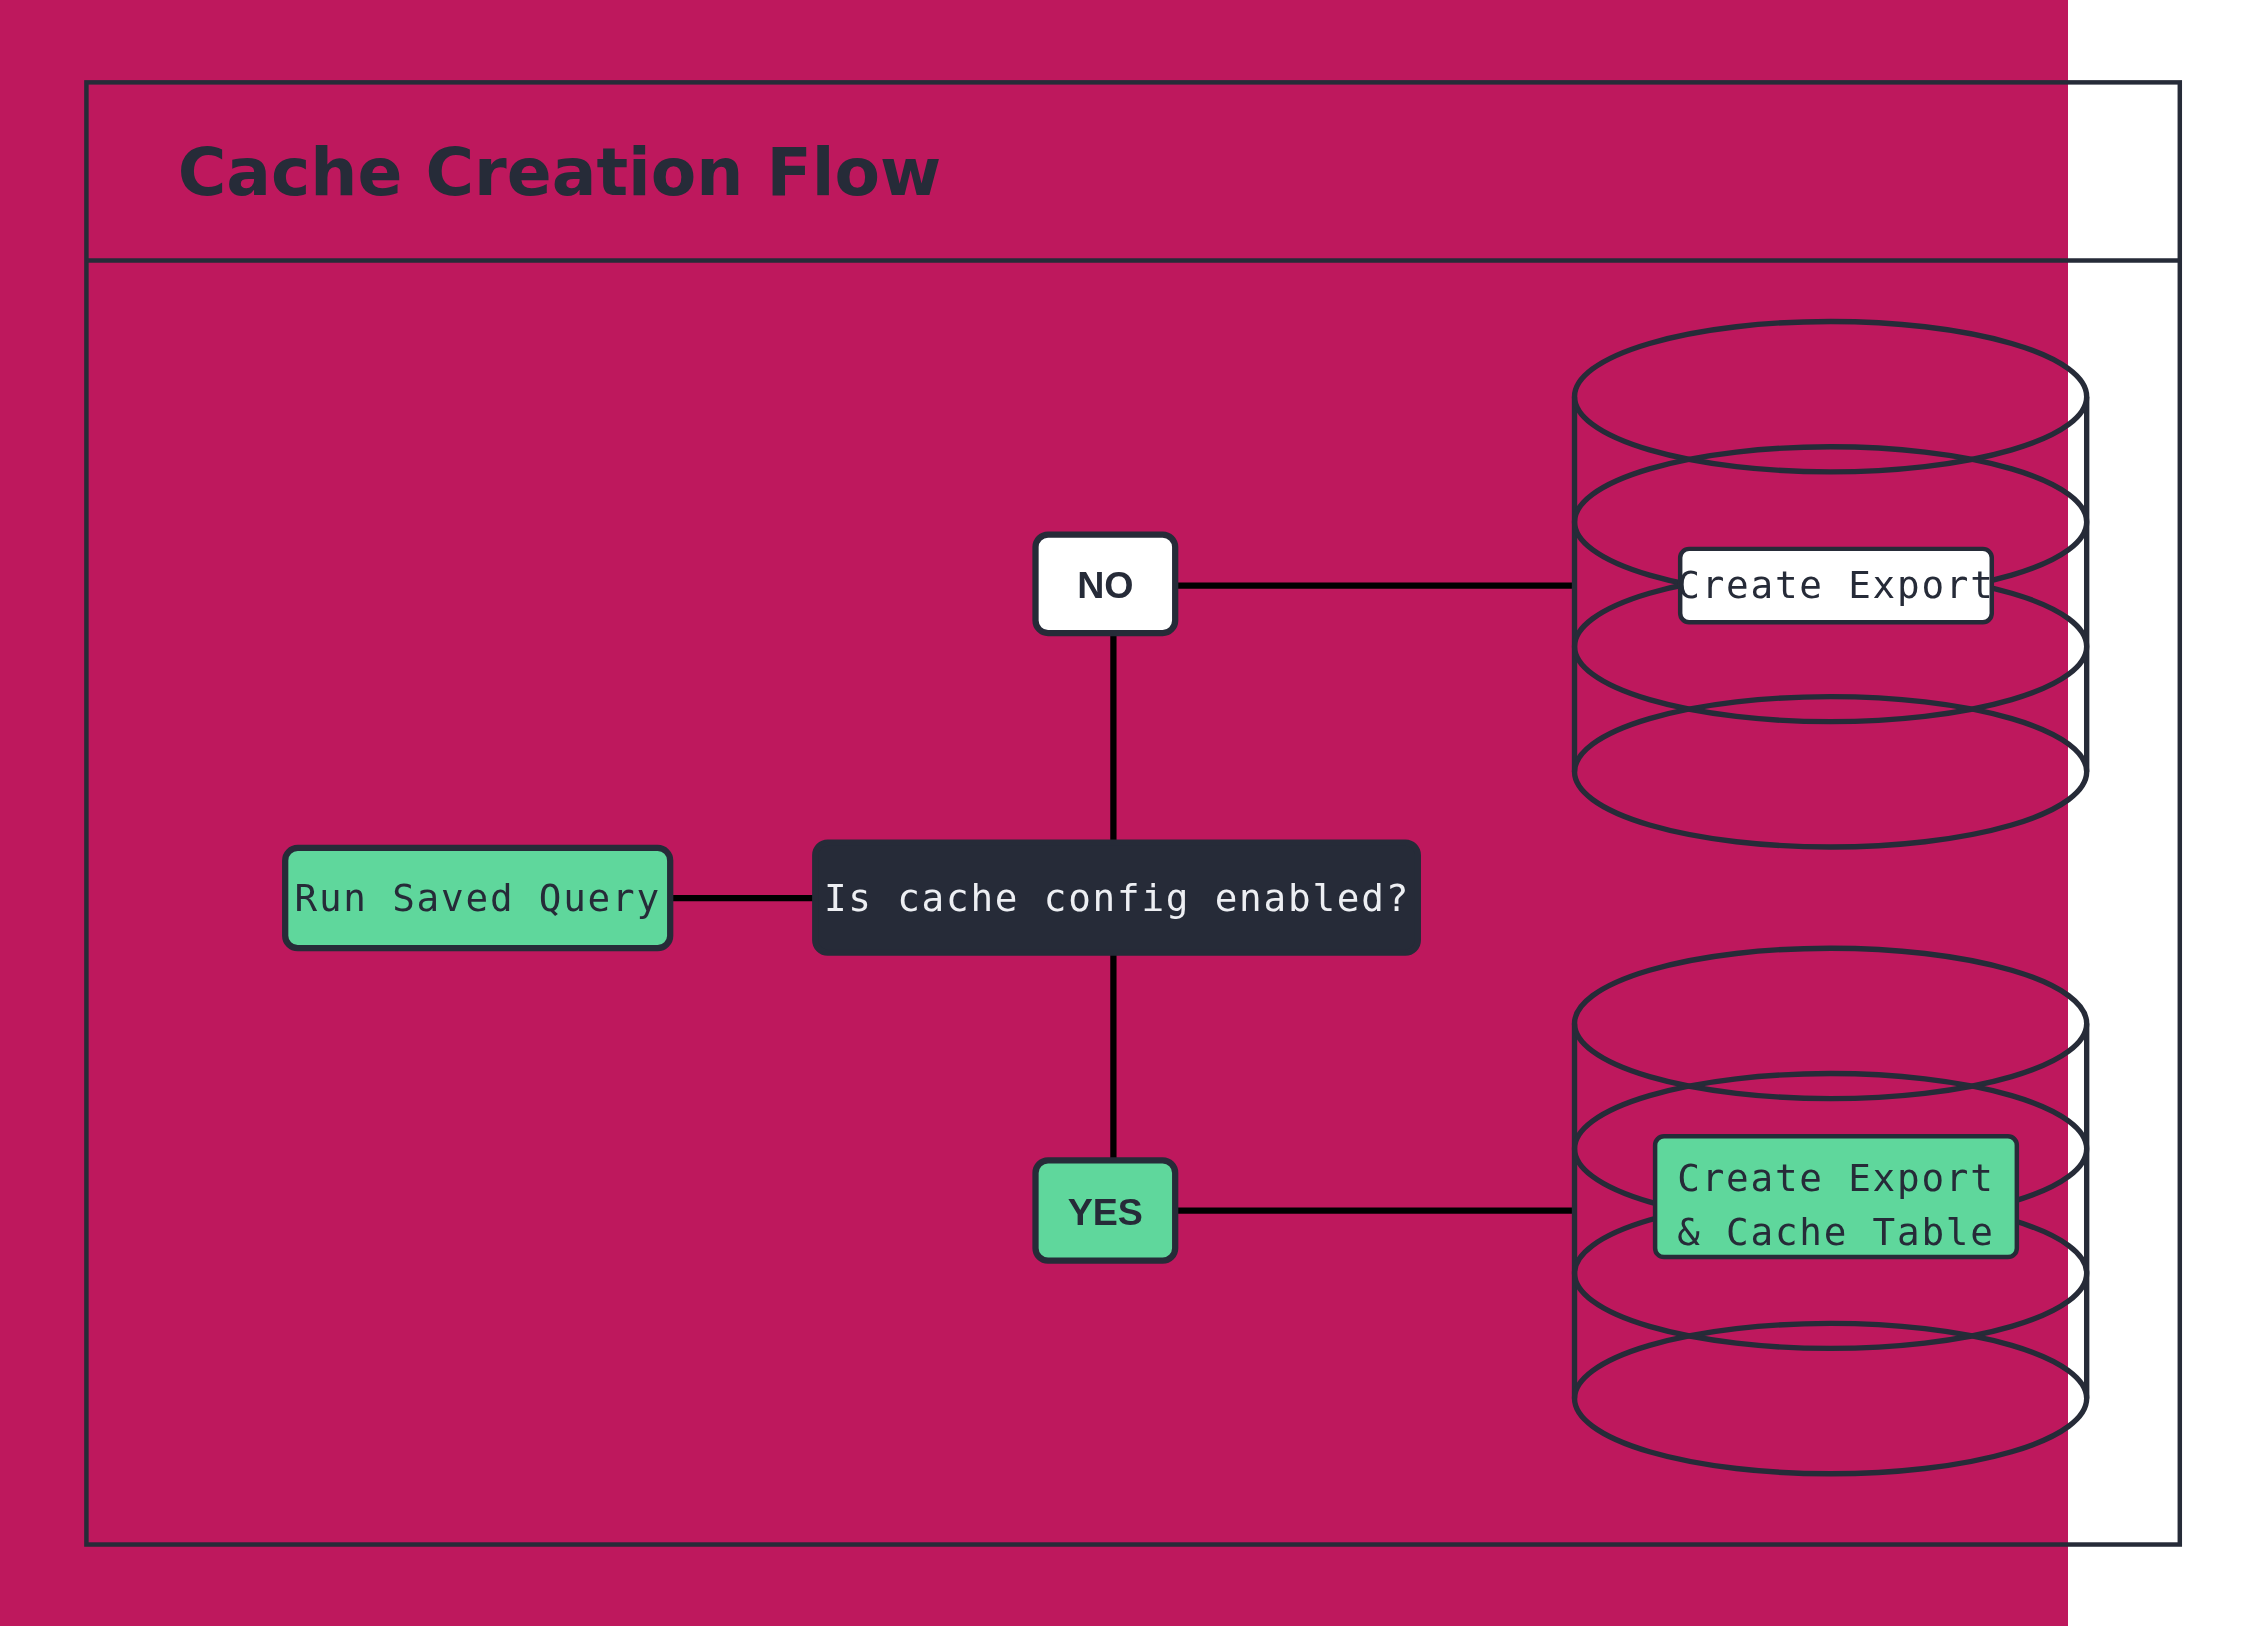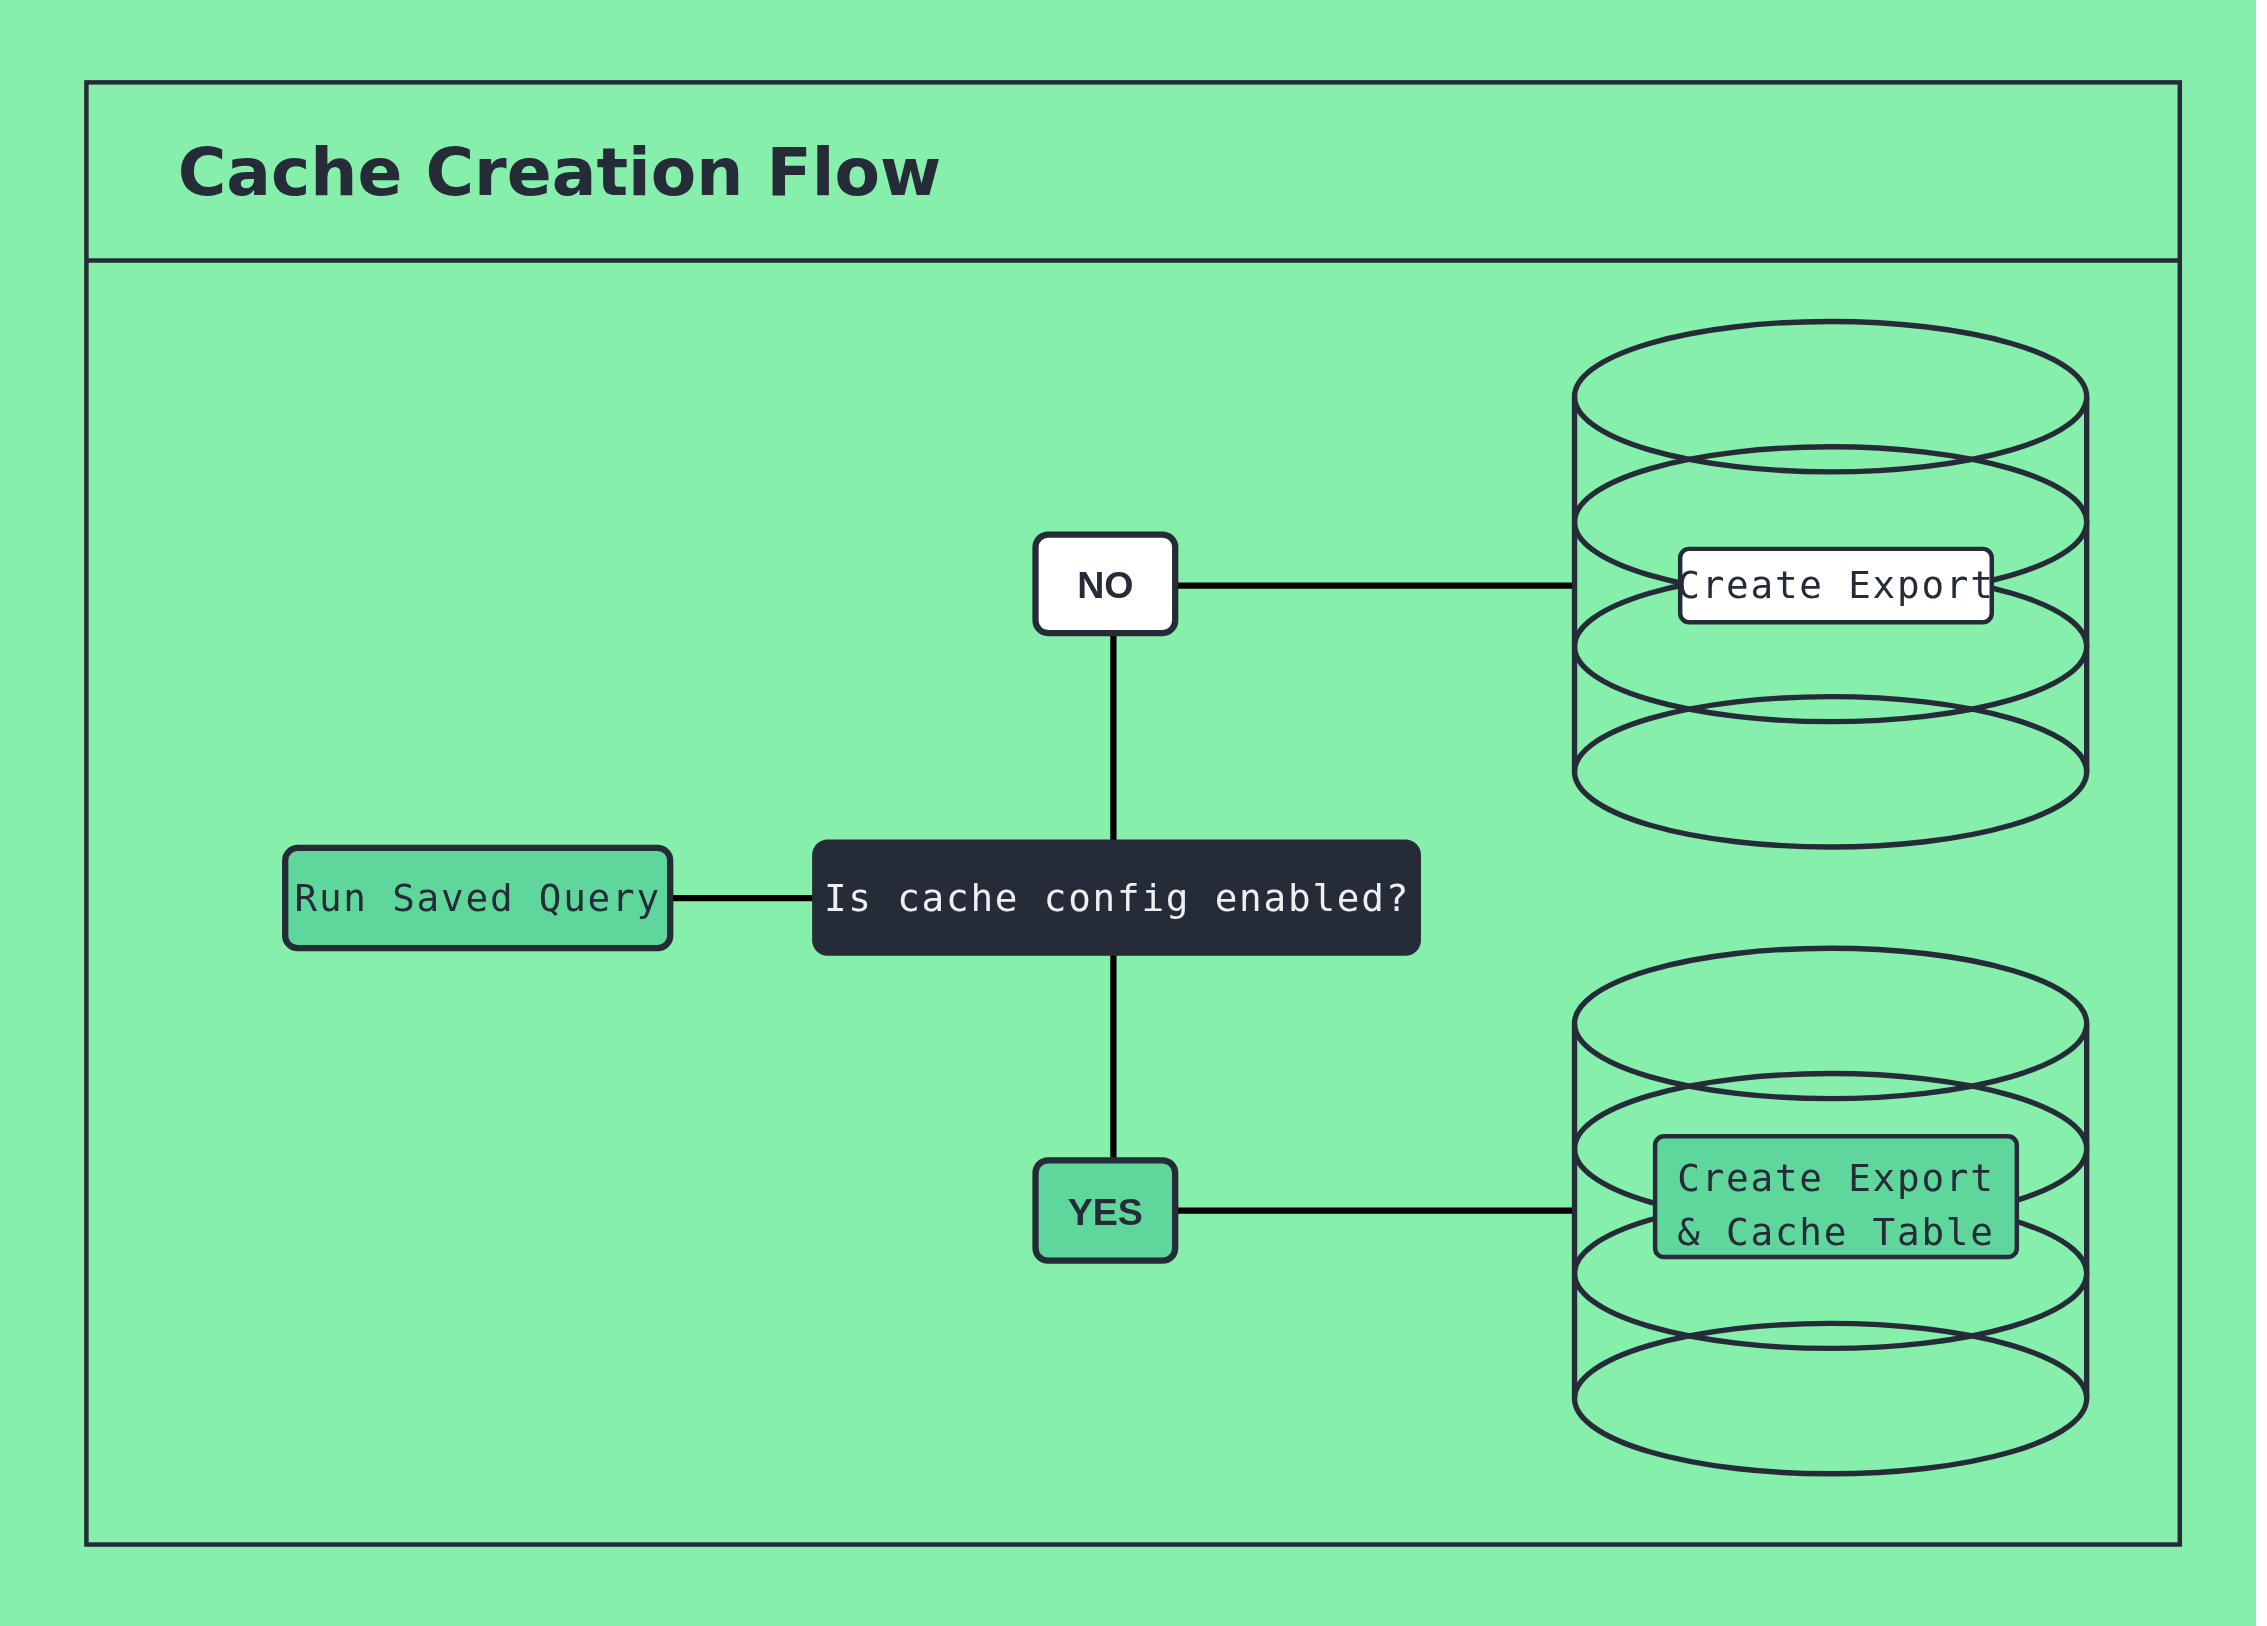--- a/index.html
+++ b/index.html
@@ -8,23 +8,23 @@
     background: #ffffff;
   }
   body {
     width: 2268px;
     height: 1626px;
     font-family: "Liberation Sans", sans-serif;
     overflow: hidden;
   }
   #diagram-root {
     position: relative;
-    width: 2256px;
+    width: 2068px;
     height: 1626px;
-    background: #86efac;
+    background: #be185d;
   }
   svg#flow-svg {
     display: block;
     width: 2268px;
     height: 1626px;
   }
   .frame-line {
     fill: none;
     stroke: #262B38;
     stroke-width: 5;

